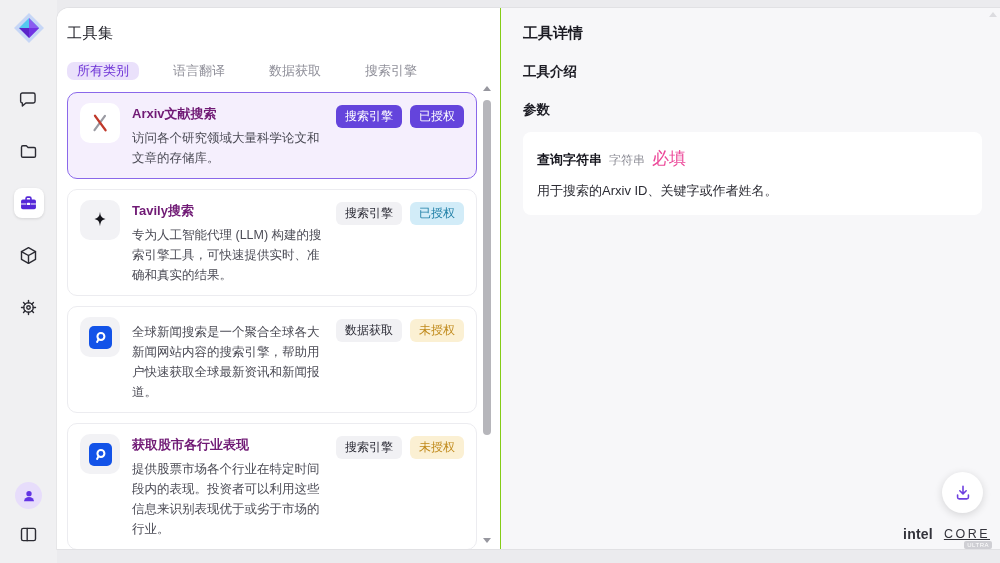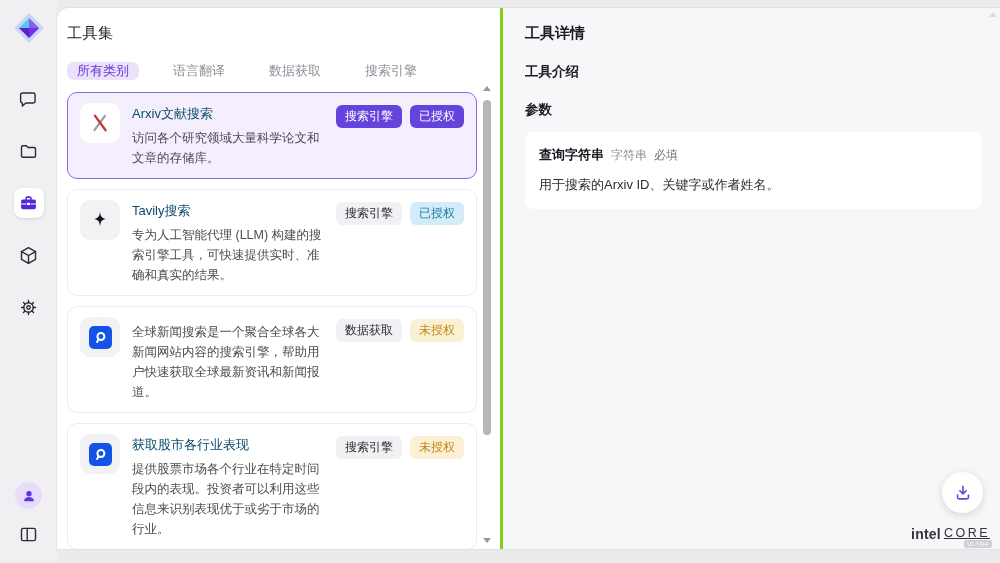--- a/index.html
+++ b/index.html
@@ -41,54 +41,54 @@
     border:1px solid #ececf0; border-radius:10px; cursor:pointer;
   }
   .card.selected { background:#f5effd; border:1.5px solid #8a68ea; }
   .tile {
     flex:0 0 40px; width:40px; height:40px; border-radius:10px;
     background:#f2f2f5; display:flex; align-items:center; justify-content:center;
   }
   .card.selected .tile { background:#ffffff; }
   .blue-sq { width:23px; height:23px; border-radius:5px; background:#1353e8; display:flex; align-items:center; justify-content:center; }
   .card-body { width:252px; }
-  .card-title { font-size:13px; font-weight:normal; color:#0c4a6e; margin-top:2px; }
+  .card-title { font-size:13px; font-weight:bold; color:#701a75; margin-top:2px; }
   .card-desc { font-size:12.5px; line-height:1.6; color:#4b4b55; margin-top:5px; }
   .card-badges { margin-left:auto; display:flex; gap:8px; align-items:flex-start; padding-top:2px; }
   .badge { font-size:12px; padding:3px 9px; border-radius:6px; white-space:nowrap; }
   .badge.solid { background:#6444dc; color:#fff; }
   .badge.cat { background:#f1f1f4; color:#2e2e38; }
   .badge.auth { background:#d2ecf8; color:#1f7fa6; }
   .badge.unauth { background:#fbf0d3; color:#c08a1c; }
 
   
   .list-scroll { position:absolute; right:8px; top:78px; bottom:6px; width:10px; }
   .sb-arrow { width:0; height:0; border-left:4px solid transparent; border-right:4px solid transparent; margin:0 auto; cursor:pointer; }
   .sb-up { border-bottom:5px solid #97979f; }
   .sb-down { border-top:5px solid #97979f; position:absolute; bottom:0; left:1px; }
   .sb-thumb { position:absolute; top:14px; left:1px; width:8px; height:335px; background:#b6b6bb; border-radius:4px; cursor:pointer; }
 
   
-  .detail-pane { position:relative; flex:1; background:#f7f7f9; border-left:3px solid #84cc16; padding:16px 18px 0 22px; }
+  .detail-pane { position:relative; flex:1; background:#f7f7f9; border-left:1px solid #84cc16; padding:16px 18px 0 22px; }
   .detail-title { font-size:15px; font-weight:bold; }
   .section-h { font-size:13.5px; font-weight:bold; margin-top:20px; }
   .white-box { background:#fff; border-radius:8px; margin-top:13px; padding:13px 14px; font-size:13px; color:#2c2c34; line-height:1.6; }
   .param-row { display:flex; align-items:baseline; gap:7px; }
   .param-name { font-size:13px; font-weight:bold; color:#17171f; }
   .param-type { font-size:12px; color:#8a8a93; }
-  .param-required { font-size:12px; color:#737373; }
+  .param-required { font-size:17px; color:#ec4899; }
   .param-desc { margin-top:9px; font-size:13px; color:#2c2c34; }
   .detail-sb { position:absolute; top:4px; right:3px; width:0; height:0; border-left:4px solid transparent; border-right:4px solid transparent; border-bottom:5px solid #dcdce0; }
 
   
   .fab {
     position:absolute; right:17px; bottom:36px; width:41px; height:41px; border-radius:50%;
     background:#fff; box-shadow:0 2px 8px rgba(0,0,0,.14); display:flex; align-items:center; justify-content:center; cursor:pointer;
   }
-  .brand { position:absolute; right:10px; bottom:7px; display:flex; align-items:flex-start; gap:3px; color:#33333b; }
+  .brand { position:absolute; right:10px; bottom:7px; display:flex; align-items:center; gap:11px; color:#33333b; }
   .brand-intel { font-size:14px; font-weight:bold; letter-spacing:.2px; }
   .brand-core { font-size:12.5px; letter-spacing:2.5px; font-weight:400; position:relative;text-decoration:underline; }
   .brand-ultra {
     position:absolute; right:-2px; bottom:-8px; font-size:6px; letter-spacing:.5px;
     background:#cfcfd4; color:#fff; padding:1px 3px; border-radius:2px;
   }
 </style>
 </head>
 <body>
 

